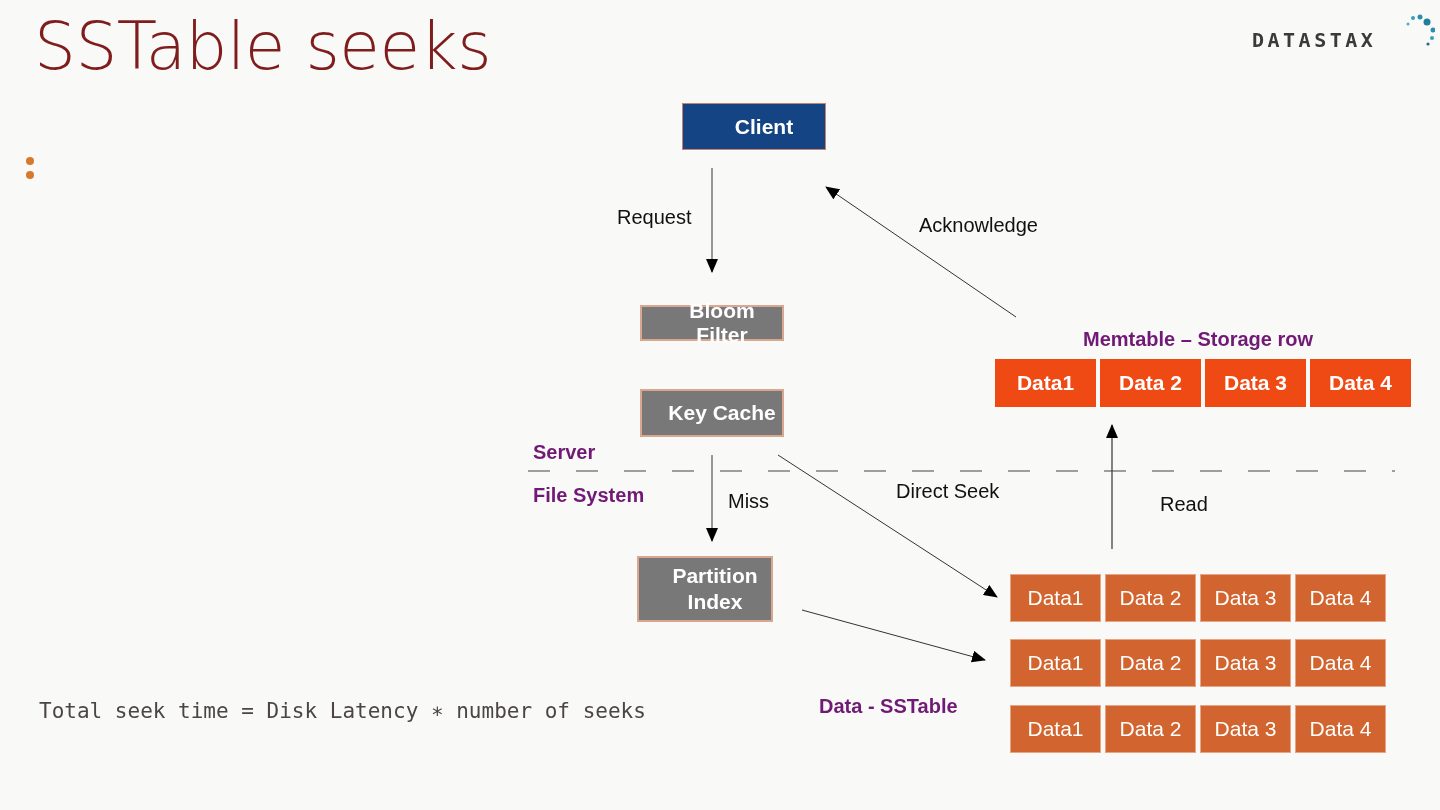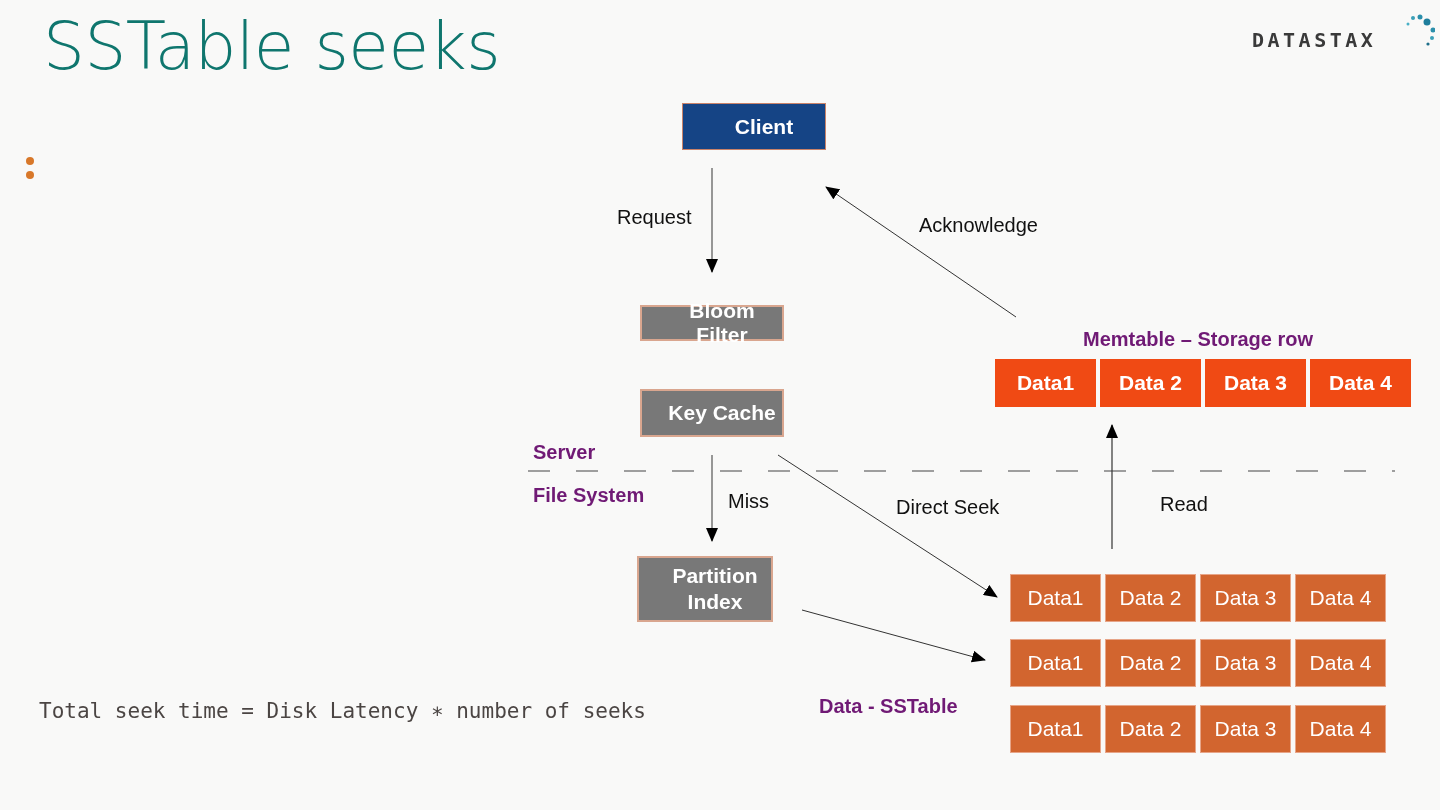--- a/index.html
+++ b/index.html
@@ -3,22 +3,22 @@
 <meta charset="utf-8">
 <style>
   html, body { margin: 0; padding: 0; }
   body {
     width: 1440px; height: 810px; position: relative; overflow: hidden;
     background: #f9f9f8;
     font-family: "Liberation Sans", "DejaVu Sans", sans-serif;
   }
   .title {
     position: absolute; left: 34px; top: 8px;
-    font-size: 66px; color: #0f766e; font-weight: 400; letter-spacing: -0.5px;
-    font-family: "DejaVu Sans", sans-serif; font-weight: 300; margin-left: 9px;
+    font-size: 66px; color: #7f1d1d; font-weight: 400; letter-spacing: -0.5px;
+    font-family: "DejaVu Sans", sans-serif; font-weight: 300;
   }
   .logo { position: absolute; left: 1250px; top: 12px; width: 185px; height: 45px; }
   .logo-text {
     position: absolute; left: 2px; top: 16px;
     font-family: "DejaVu Sans Mono", monospace; font-size: 20px; letter-spacing: 3.5px;
     color: #3a3a3a; font-weight: 700;
   }
   .bullets { position: absolute; left: 26px; top: 140px; width: 420px; }
   .bullet {
     position: relative; padding-left: 20px; margin-bottom: 14px;
@@ -110,21 +110,21 @@
 <div class="box gray partition">
   <div>
     <div>Partition</div>
     <div>Index</div>
   </div>
 </div>
 
 <div class="label" style="left:617px;top:206px">Request</div>
 <div class="label" style="left:919px;top:214px">Acknowledge</div>
 <div class="label" style="left:728px;top:490px">Miss</div>
-<div class="label" style="left:896px;top:496px">Direct Seek</div>
+<div class="label" style="left:896px;top:480px">Direct Seek</div>
 <div class="label" style="left:1160px;top:493px">Read</div>
 
 <div class="orange-label" style="left:533px;top:441px">Server</div>
 <div class="orange-label" style="left:533px;top:484px">File System</div>
 
 <div class="orange-label" style="left:1083px;top:328px">Memtable – Storage row</div>
 <div class="row memrow" style="left:995px;top:359px">
   <div class="cell">Data1</div>
   <div class="cell">Data 2</div>
   <div class="cell">Data 3</div>

